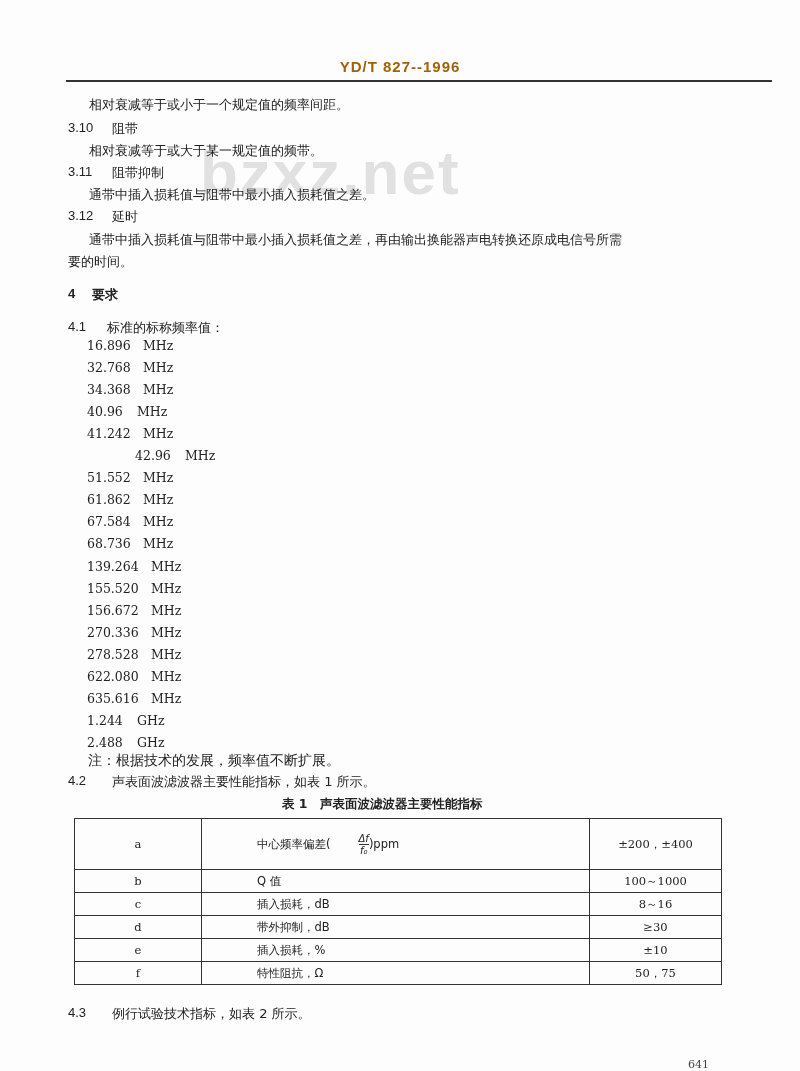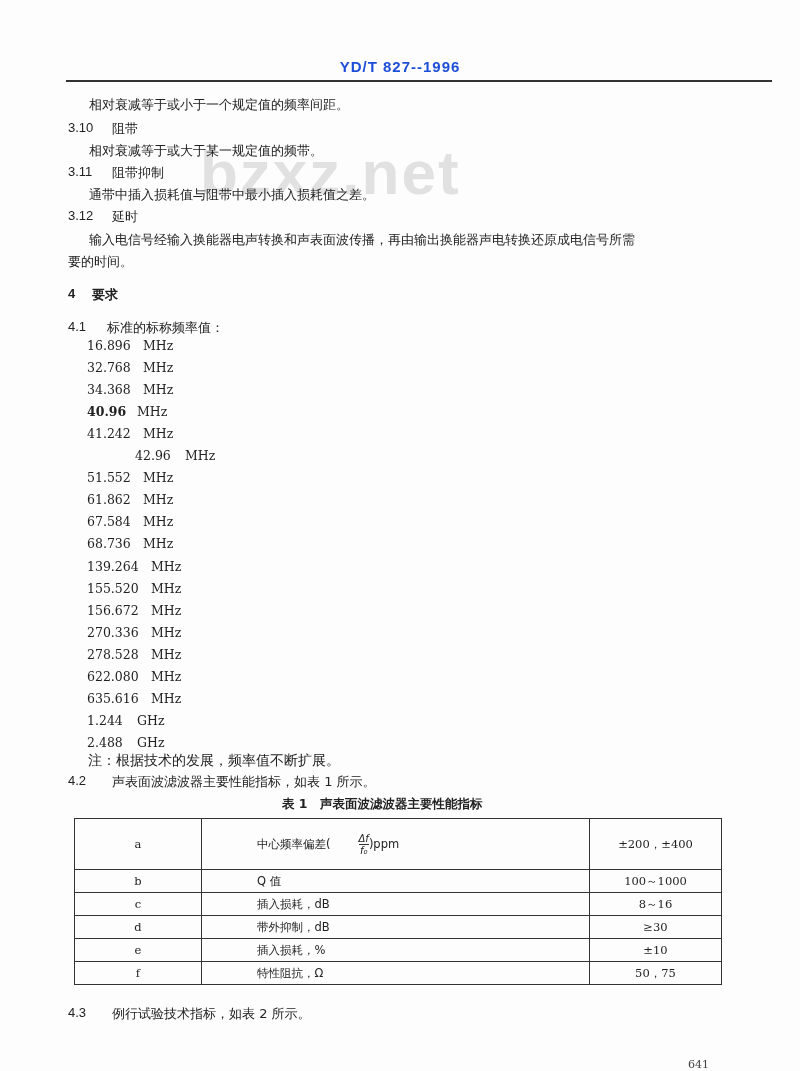--- a/index.html
+++ b/index.html
@@ -5,21 +5,21 @@
   html, body { margin:0; padding:0; }
   body {
     width:800px; height:1071px; position:relative; overflow:hidden;
     background:#fdfdfd; color:#1a1a1a;
     font-family:"DejaVu Serif", "Liberation Serif", serif;
   }
   .abs { position:absolute; white-space:nowrap; }
   .header {
     left:0; width:800px; top:58px; text-align:center;
     font-family:"Liberation Sans","DejaVu Sans",sans-serif;
-    font-size:15px; font-weight:bold; letter-spacing:1px; color:#1d4ed8;
+    font-size:15px; font-weight:bold; letter-spacing:1px; color:#a16207;
   }
   .rule { left:66px; width:706px; top:80px; height:0; border-top:2px solid #333; }
   .t { font-size:13px; font-family:"DejaVu Sans","Liberation Sans",sans-serif; color:#222; }
   .num { font-family:"Liberation Sans","DejaVu Sans",sans-serif; font-size:13px; color:#222; }
   .bold { font-weight:bold; }
   .freq { left:87px; font-family:"DejaVu Serif","Liberation Serif",serif; font-size:12.5px; color:#222; }
   .freq .v { display:inline-block; min-width:56px; }
   .note { font-size:14px; font-family:"DejaVu Sans",sans-serif; color:#222; }
   .watermark {
     left:200px; top:134px; font-family:"Liberation Sans","DejaVu Sans",sans-serif;
@@ -53,34 +53,34 @@
 <div class="abs num" style="left:68px; top:120px;">3.10</div>
 <div class="abs t" style="left:112px; top:120px;">阻带</div>
 <div class="abs t" style="left:89px; top:142px;">相对衰减等于或大于某一规定值的频带。</div>
 
 <div class="abs num" style="left:68px; top:164px;">3.11</div>
 <div class="abs t" style="left:112px; top:164px;">阻带抑制</div>
 <div class="abs t" style="left:89px; top:186px;">通带中插入损耗值与阻带中最小插入损耗值之差。</div>
 
 <div class="abs num" style="left:68px; top:208px;">3.12</div>
 <div class="abs t" style="left:112px; top:208px;">延时</div>
-<div class="abs t" style="left:89px; top:231px;">输入电信号经输入换能器电声转换和声表面波传播，再由输出换能器声电转换还原成电信号所需</div>
+<div class="abs t" style="left:89px; top:231px;">通带中插入损耗值与阻带中最小插入损耗值之差，再由输出换能器声电转换还原成电信号所需</div>
 <div class="abs t" style="left:68px; top:253px;">要的时间。</div>
 
 <div class="abs num bold" style="left:68px; top:286px;">4</div>
 <div class="abs t bold" style="left:92px; top:286px;">要求</div>
 
 <div class="abs num" style="left:68px; top:319px;">4.1</div>
 <div class="abs t" style="left:107px; top:319px;text-align:center;">标准的标称频率值：</div>
 
 <div id="freq-list">
     <div class="abs freq" style="top: 338px;"><span class="v">16.896</span><span>MHz</span></div>
     <div class="abs freq" style="top: 360.05px;"><span class="v">32.768</span><span>MHz</span></div>
     <div class="abs freq" style="top: 382.1px;"><span class="v">34.368</span><span>MHz</span></div>
-    <div class="abs freq" style="top: 404.15px;"><span class="v" style="min-width: 50px; font-weight: bold;">40.96</span><span>MHz</span></div>
+    <div class="abs freq" style="top: 404.15px;"><span class="v" style="min-width: 50px;">40.96</span><span>MHz</span></div>
     <div class="abs freq" style="top: 426.2px;"><span class="v">41.242</span><span>MHz</span></div>
     <div class="abs freq" style="top: 448.25px; margin-left: 48px;"><span class="v" style="min-width: 50px;">42.96</span><span>MHz</span></div>
     <div class="abs freq" style="top: 470.3px;"><span class="v">51.552</span><span>MHz</span></div>
     <div class="abs freq" style="top: 492.35px;"><span class="v">61.862</span><span>MHz</span></div>
     <div class="abs freq" style="top: 514.4px;"><span class="v">67.584</span><span>MHz</span></div>
     <div class="abs freq" style="top: 536.45px;"><span class="v">68.736</span><span>MHz</span></div>
     <div class="abs freq" style="top: 558.5px;"><span class="v" style="min-width: 64px;">139.264</span><span>MHz</span></div>
     <div class="abs freq" style="top: 580.55px;"><span class="v" style="min-width: 64px;">155.520</span><span>MHz</span></div>
     <div class="abs freq" style="top: 602.6px;"><span class="v" style="min-width: 64px;">156.672</span><span>MHz</span></div>
     <div class="abs freq" style="top: 624.65px;"><span class="v" style="min-width: 64px;">270.336</span><span>MHz</span></div>

